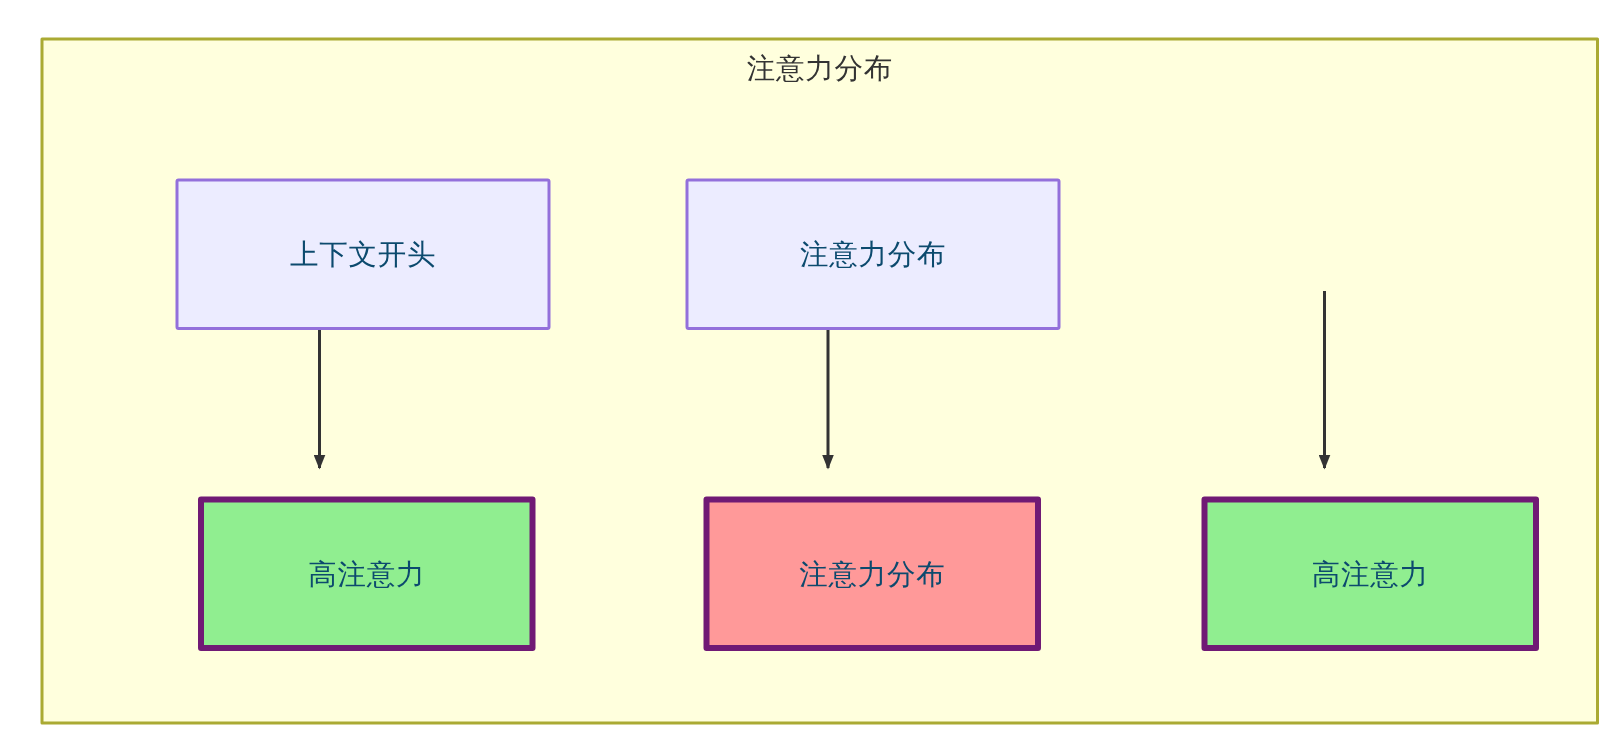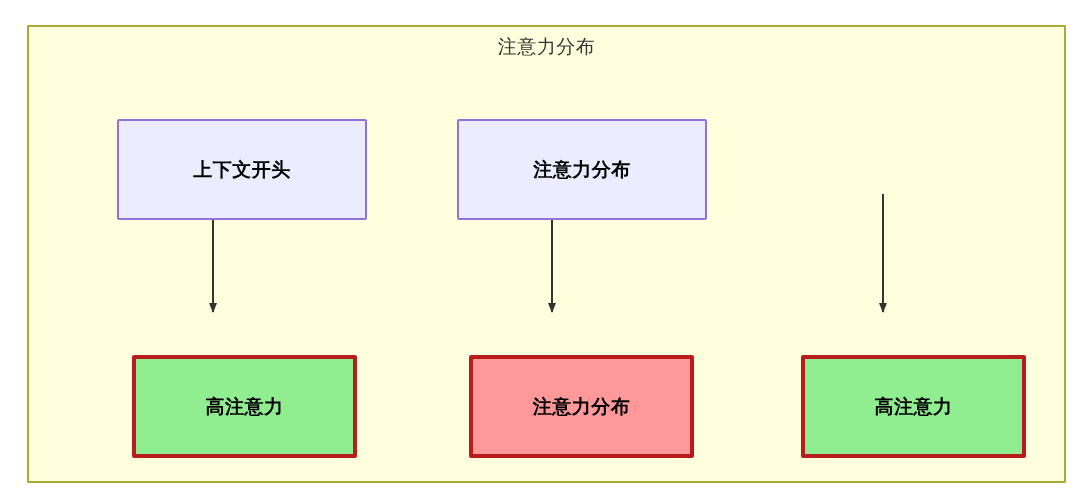--- a/index.html
+++ b/index.html
@@ -44,41 +44,40 @@
     white-space: nowrap;
   }
   
   .node {
     position: absolute;
     box-sizing: border-box;
     display: flex;
     align-items: center;
     justify-content: center;
     text-align: left;
-    color: #000000;
+    color: #0c4a6e;
     font-size: 19px;
     letter-spacing: 0.5px;
     white-space: nowrap;
-    font-weight: bold;
   }
   .node-top {
     background: #ececff;
     border: 2px solid #9370db;
     border-radius: 2px;
     width: 250px;
     height: 101px;
     top: 92px;
   }
   .node-bottom {
     background: #90ee90;
-    border: 4px solid #b91c1c;
+    border: 4px solid #701a75;
     border-radius: 2px;
     width: 225px;
     height: 103px;
-    top: 328px;
+    top: 304px;
   }
   .node-bottom.low {
     background: #ff9999;
   }
   .col1-top  { left: 88px;  }
   .col2-top  { left: 428px; }
   .col3-top  { left: 757px; }
   .col1-bot  { left: 103px; }
   .col2-bot  { left: 440px; }
   .col3-bot  { left: 772px; }

